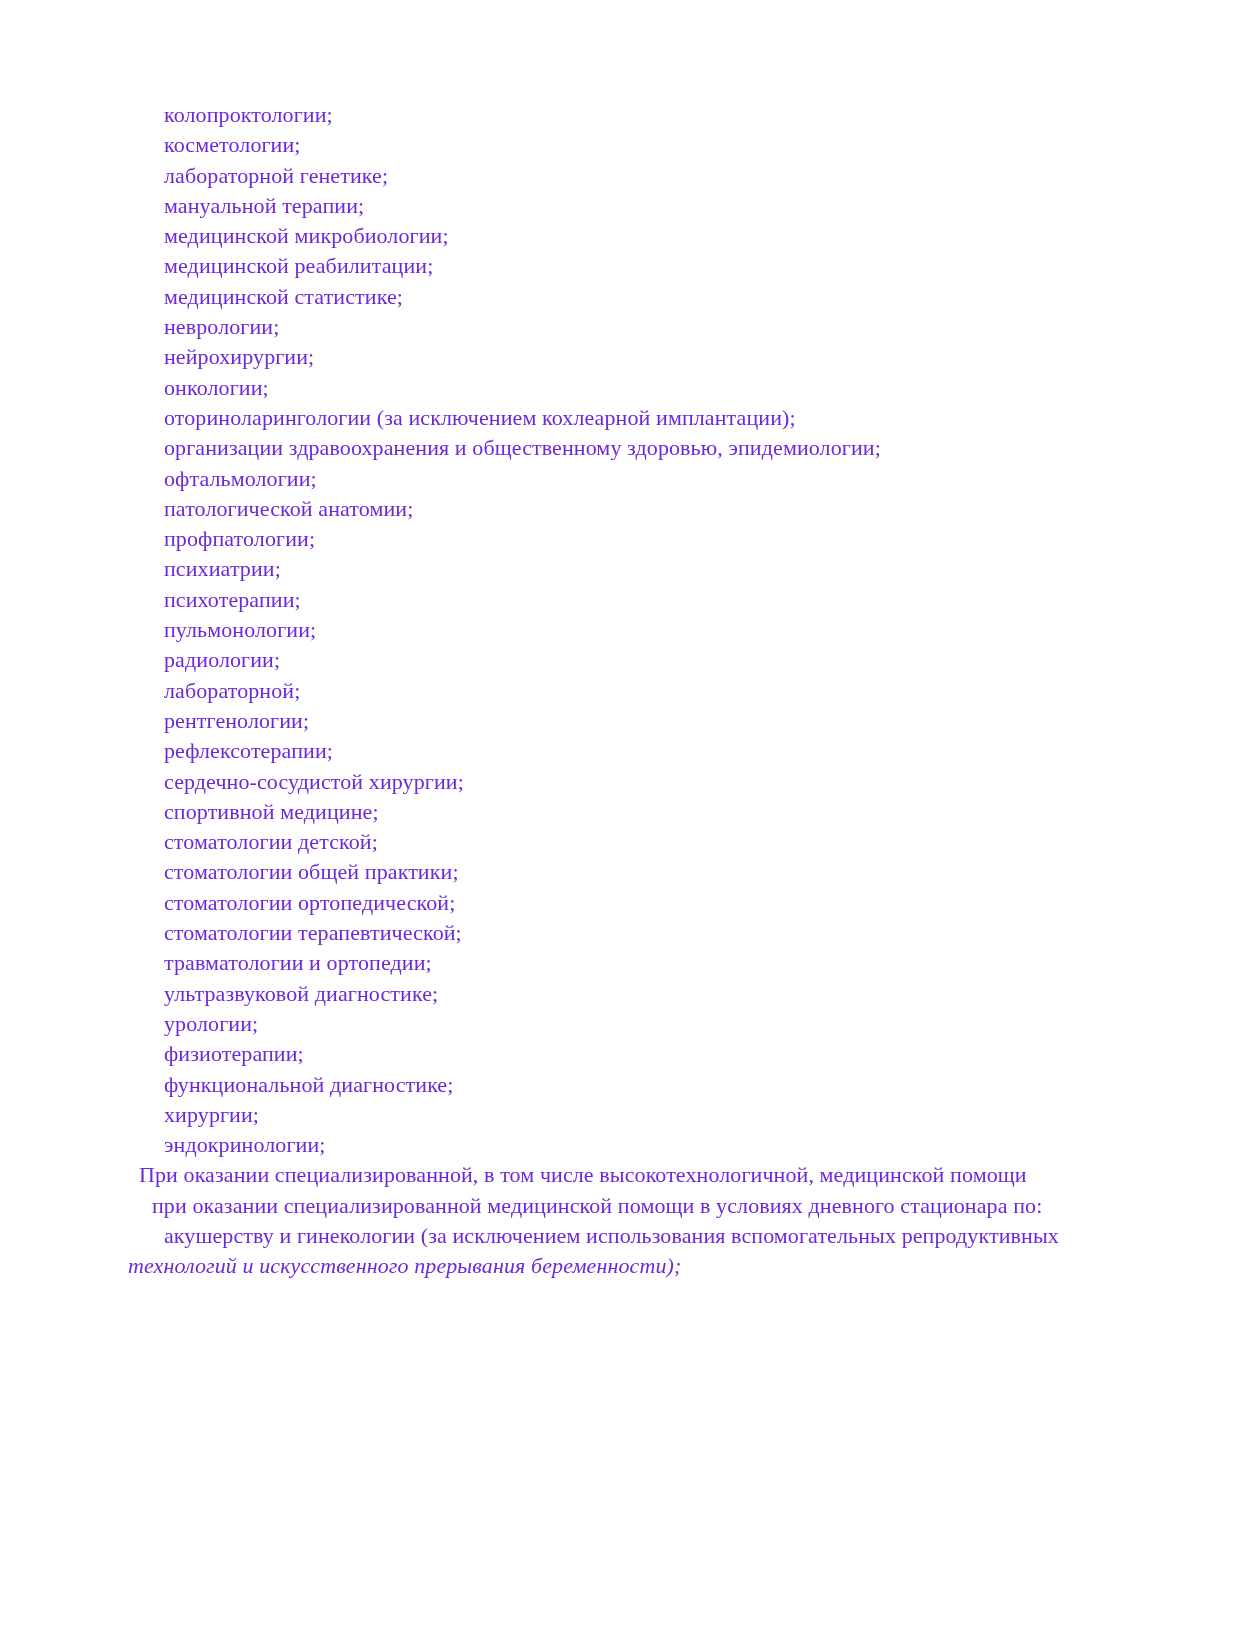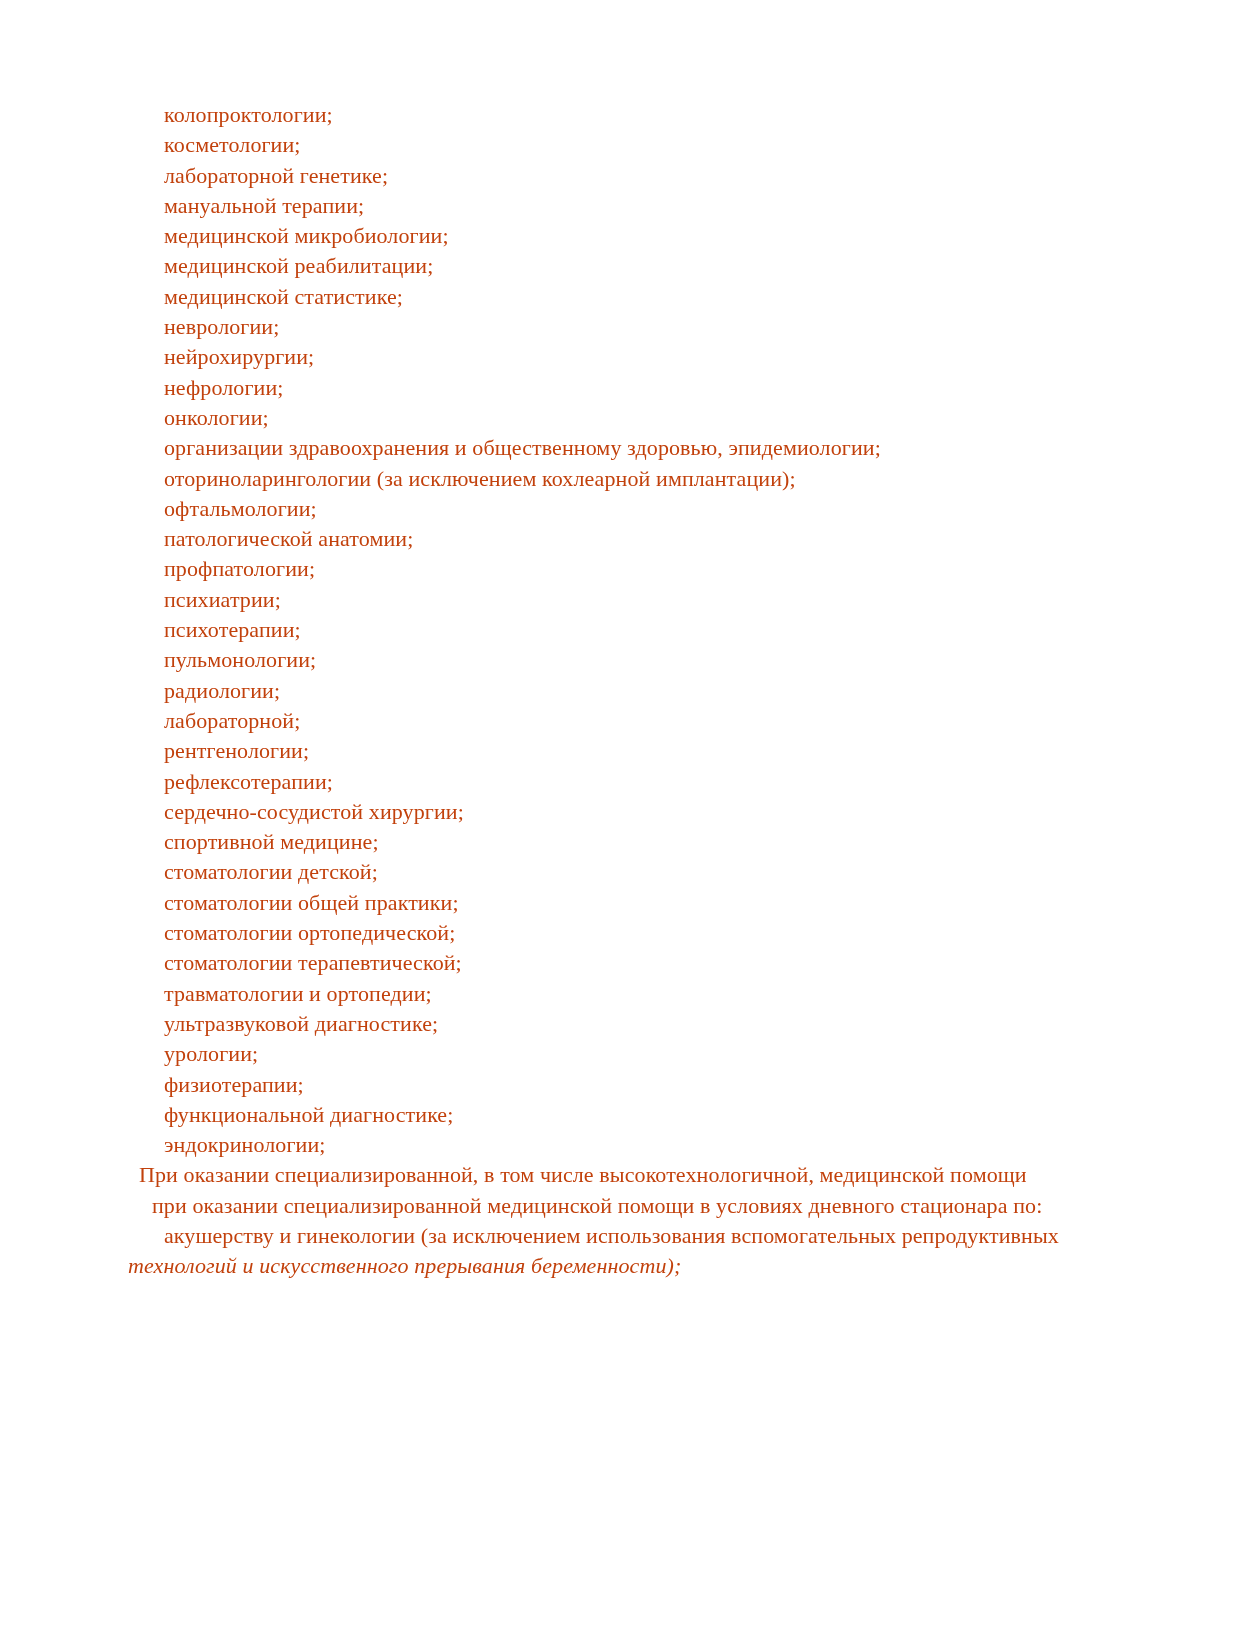--- a/index.html
+++ b/index.html
@@ -7,21 +7,21 @@
     padding: 0;
     background: #ffffff;
   }
   .page {
     position: relative;
     width: 1240px;
     height: 1650px;
     background: #ffffff;
     overflow: hidden;
     font-family: "Liberation Serif", "DejaVu Serif", serif;
-    color: #c2410c;
+    color: #6d28d9;
   }
   .text-block {
     position: absolute;
     left: 128px;
     top: 100px;
     width: 1080px;
     font-size: 22px;
     line-height: 30.3px;
     letter-spacing: 0.1px;
   }
@@ -40,24 +40,23 @@
     <div>
         <div class="line list-line">колопроктологии;</div>
         <div class="line list-line">косметологии;</div>
         <div class="line list-line">лабораторной генетике;</div>
         <div class="line list-line">мануальной терапии;</div>
         <div class="line list-line">медицинской микробиологии;</div>
         <div class="line list-line">медицинской реабилитации;</div>
         <div class="line list-line">медицинской статистике;</div>
         <div class="line list-line">неврологии;</div>
         <div class="line list-line">нейрохирургии;</div>
-        <div class="line list-line">нефрологии;</div>
         <div class="line list-line">онкологии;</div>
+        <div class="line list-line">оториноларингологии (за исключением кохлеарной имплантации);</div>
         <div class="line list-line">организации здравоохранения и общественному здоровью, эпидемиологии;</div>
-        <div class="line list-line">оториноларингологии (за исключением кохлеарной имплантации);</div>
         <div class="line list-line">офтальмологии;</div>
         <div class="line list-line">патологической анатомии;</div>
         <div class="line list-line">профпатологии;</div>
         <div class="line list-line">психиатрии;</div>
         <div class="line list-line">психотерапии;</div>
         <div class="line list-line">пульмонологии;</div>
         <div class="line list-line">радиологии;</div>
         <div class="line list-line">лабораторной;</div>
         <div class="line list-line">рентгенологии;</div>
         <div class="line list-line">рефлексотерапии;</div>
@@ -65,20 +64,21 @@
         <div class="line list-line">спортивной медицине;</div>
         <div class="line list-line">стоматологии детской;</div>
         <div class="line list-line">стоматологии общей практики;</div>
         <div class="line list-line">стоматологии ортопедической;</div>
         <div class="line list-line">стоматологии терапевтической;</div>
         <div class="line list-line">травматологии и ортопедии;</div>
         <div class="line list-line">ультразвуковой диагностике;</div>
         <div class="line list-line">урологии;</div>
         <div class="line list-line">физиотерапии;</div>
         <div class="line list-line">функциональной диагностике;</div>
+        <div class="line list-line">хирургии;</div>
         <div class="line list-line">эндокринологии;</div>
       </div>
     <div>
         <div class="line" style="padding-left: 11px;">При оказании специализированной, в том числе высокотехнологичной, медицинской помощи</div>
         <div class="line" style="padding-left: 24px;">при оказании специализированной медицинской помощи в условиях дневного стационара по:</div>
         <div class="line" style="padding-left: 36px;">акушерству и гинекологии (за исключением использования вспомогательных репродуктивных</div>
         <div class="line" style="padding-left: 0px; font-style: italic;">технологий и искусственного прерывания беременности);</div>
       </div>
   </div>
 </div>

